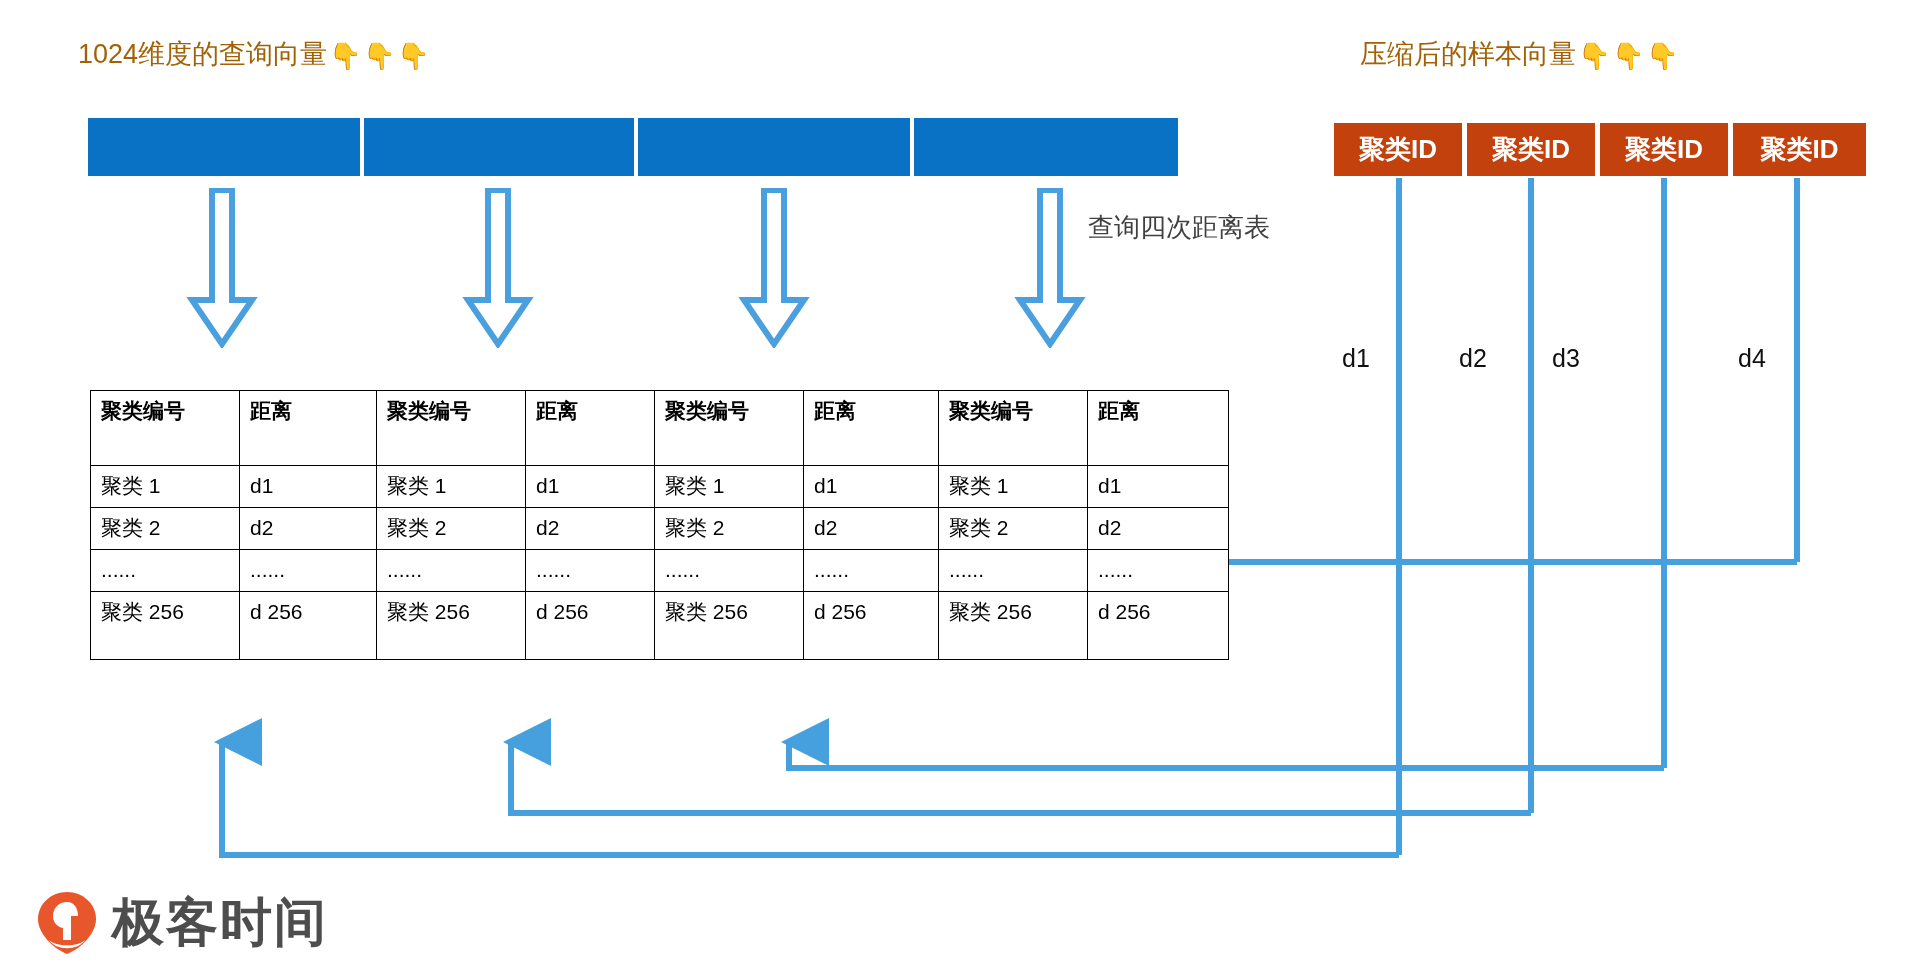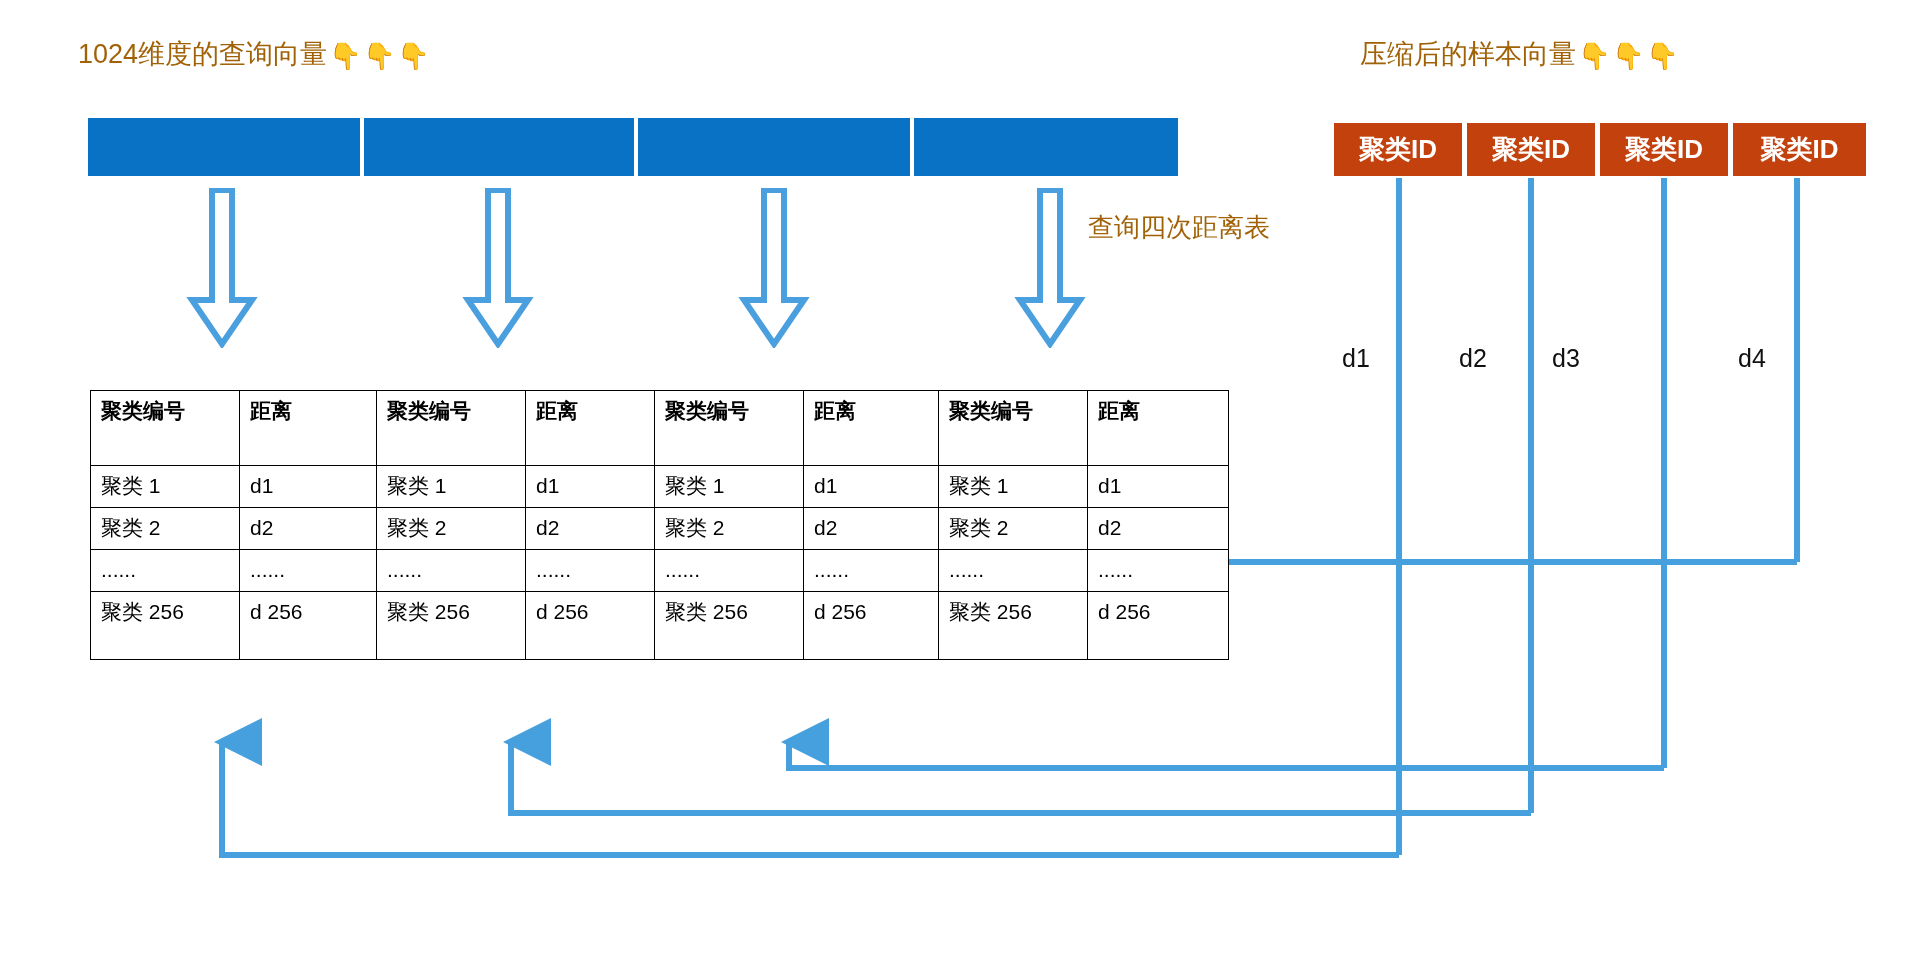--- a/index.html
+++ b/index.html
@@ -64,21 +64,21 @@
   }
 
   
   .block-arrow { position: absolute; }
 
   
   .annot {
     position: absolute;
     font-size: 26px;
     line-height: 37px;
-    color: #a16207;
+    color: #404040;
     white-space: pre;
   }
 
   
   .dlabel {
     position: absolute;
     font-size: 25px;
     color: #111;
     text-align: center;
     width: 60px;
@@ -309,14 +309,22 @@
       <td class="c1">......</td>
       <td class="c2">......</td>
     </tr>
     <tr class="r-tall">
       <td class="c1">聚类 256</td>
       <td class="c2">d 256</td>
     </tr>
   </tbody>
     </table>
 
+  <div class="logo-wrap">
+    <svg width="62" height="66" viewBox="0 0 62 66">
+      <path d="M31 2 C15 2 2 14 2 29 C2 43 16 58 31 64 C46 58 60 43 60 29 C60 14 47 2 31 2 Z" fill="#E8562B"></path>
+      <path d="M31 12 C23 12 17 18 17 26 C17 32 21 37 27 38 L27 50 L35 50 L35 26 L42 26 C42 18 38 12 31 12 Z" fill="#FFFFFF"></path>
+      <path d="M13 50 C20 57 42 57 49 50 C42 61 20 61 13 50 Z" fill="#FFFFFF"></path>
+    </svg>
+    <span class="logo-text">极客时间</span>
+  </div>
 
 </div>
 
 </body></html>

